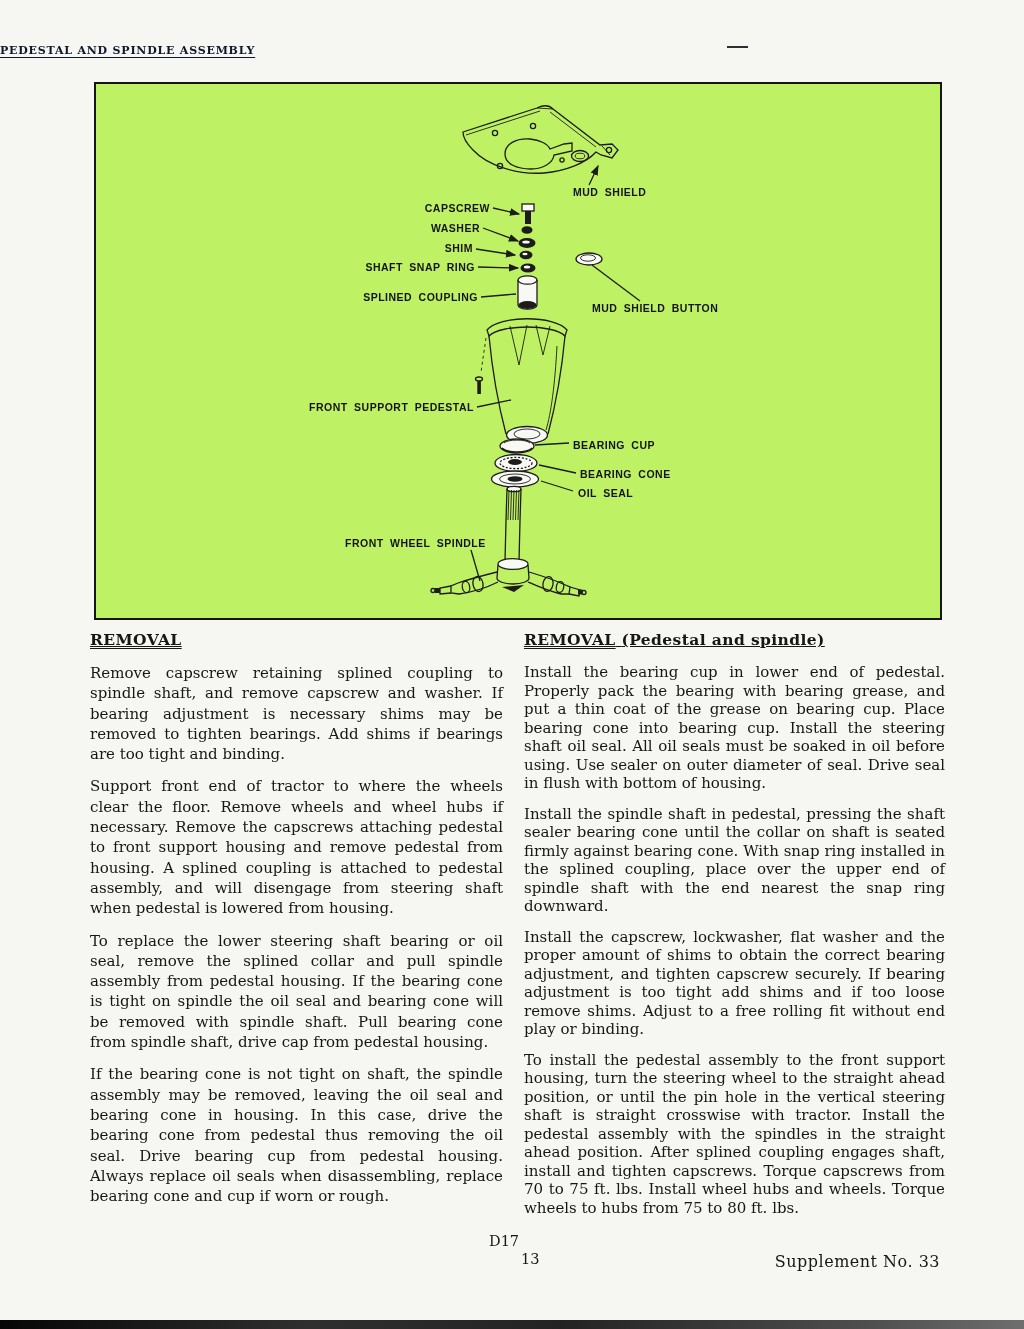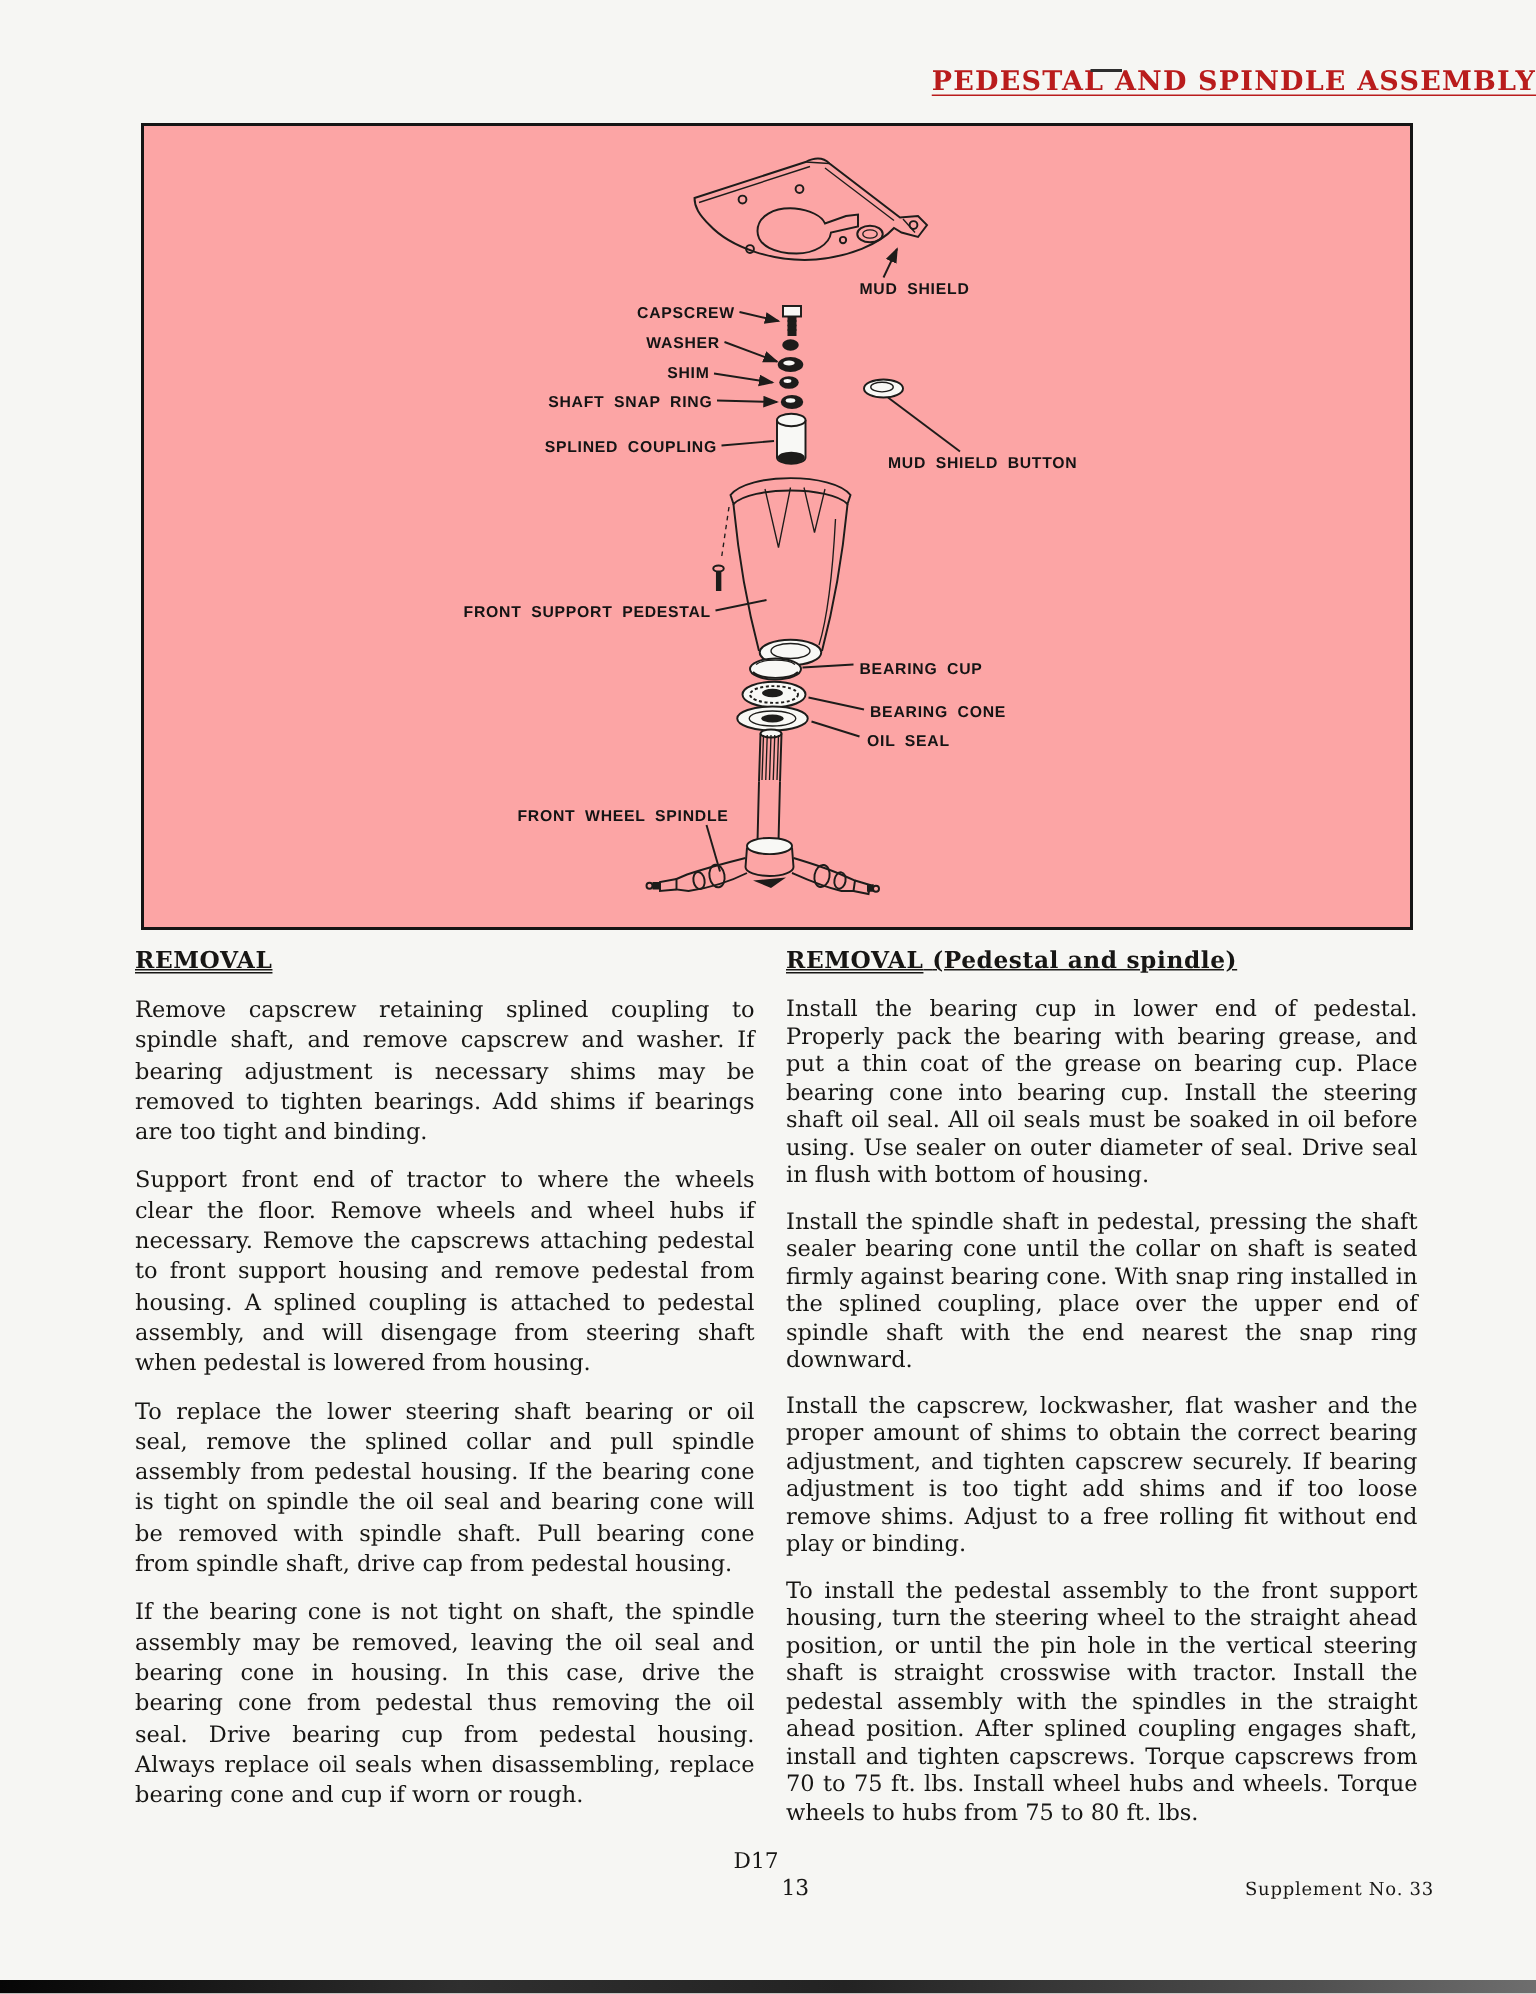--- a/index.html
+++ b/index.html
@@ -5,34 +5,34 @@
   html,body { margin:0; padding:0; }
   body {
     width:1024px; height:1329px; position:relative;
     background:#f6f6f3;
     font-family:"DejaVu Serif", serif;
     color:#181715;
     overflow:hidden;
   }
   .page-title {
     position:absolute; top:44px; left:0; width:100%;
-    text-align:right;
-    font-size:18px; font-weight:bold; letter-spacing:0.8px;
+    text-align:left;
+    font-size:11px; font-weight:bold; letter-spacing:0.8px;
     text-decoration:underline; text-underline-offset:3px;
-    color:#b91c1c;
+    color:#0f172a;
   }
   .top-mark {
     position:absolute; left:727px; top:46px;
     width:21px; height:2px; background:#2e2e2e;
   }
   .figure-box {
     position:absolute; left:94px; top:82px;
     width:844px; height:534px;
     border:2px solid #151515;
-    background:#fca5a5;
+    background:#bef264;
   }
   .figure-box svg { display:block; }
   svg .lbl {
     font-family:"Liberation Sans", sans-serif;
     font-size:10.5px; font-weight:bold; letter-spacing:0.5px;
     word-spacing:3px; fill:#141414;
   }
   svg .ln { stroke:#1d1c1a; stroke-width:1.3; fill:none; }
   svg .thin { stroke:#1d1c1a; stroke-width:0.9; fill:none; }
   svg .dark { fill:#1d1c1a; stroke:none; }
@@ -44,21 +44,21 @@
   .col-left  { left:90px;  width:413px; line-height:20.3px; }
   .col-right { left:524px; width:421px; line-height:18.5px; }
   .col h2 {
     font-size:15.5px; font-weight:bold; letter-spacing:0.4px;
     margin:0 0 13px 0; text-align:left; line-height:20px;text-decoration:underline;
   }
   .u { text-decoration:underline; text-underline-offset:2.5px; }
   .col p { margin:0 0 12px 0; }
   .footer-model { position:absolute; left:489px; top:1233px; font-size:14.5px; }
   .footer-page  { position:absolute; left:501px; top:1251px; font-size:14.5px;margin-left:20px; }
-  .footer-supp  { position:absolute; right:68px; top:1252px; font-size:12px; letter-spacing:0.5px; }
+  .footer-supp  { position:absolute; right:84px; top:1252px; font-size:16px; letter-spacing:0.5px; }
   .bottom-bar {
     position:absolute; left:0; top:1320px; width:1024px; height:9px;
     background:linear-gradient(90deg,#060606,#2f2f2f 30%,#232323 55%,#4f4f4f 85%,#6e6e6e);
   }
 </style>
 </head>
 <body>
 
 <div class="page-title">PEDESTAL AND SPINDLE ASSEMBLY</div>
 <div class="top-mark"></div>

